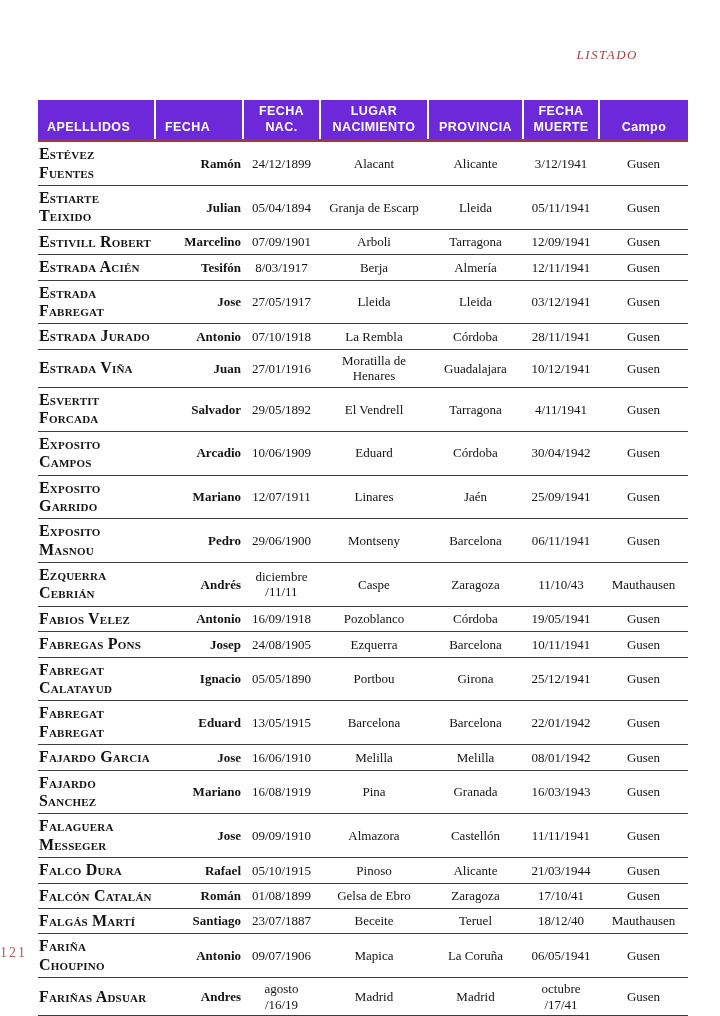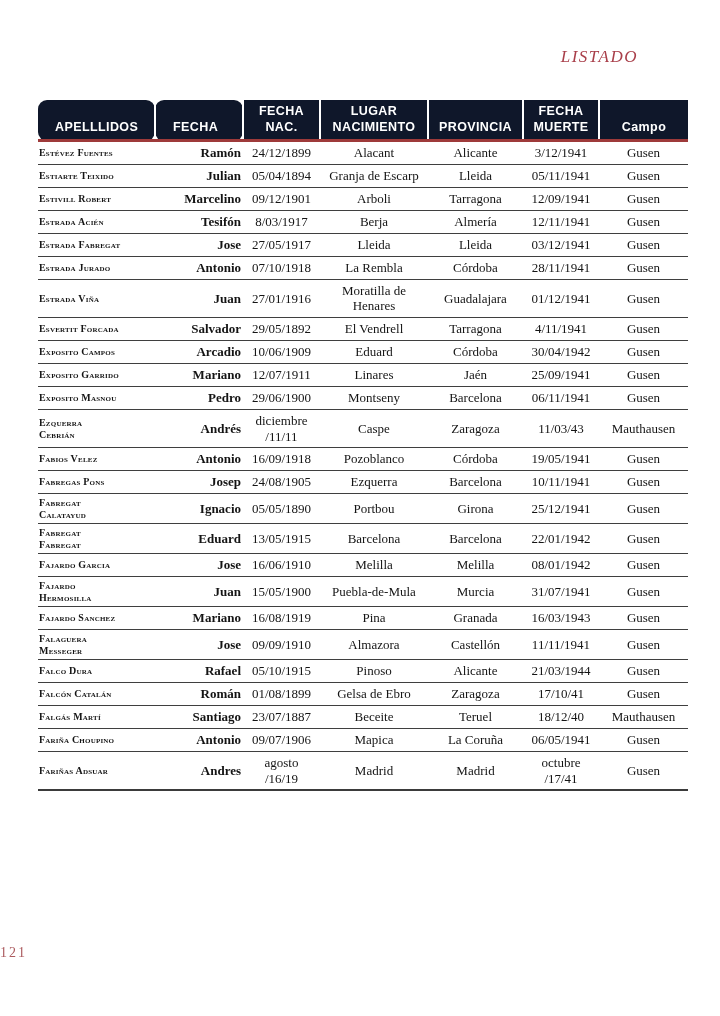--- a/index.html
+++ b/index.html
@@ -11,69 +11,69 @@
     color: #141414;
     overflow: hidden;
   }
   .page { position: absolute; inset: 0; background: #ffffff; }
 
   .running-head {
     position: absolute;
     top: 47px; right: 82px;
     font-family: "Liberation Serif", serif;
     font-style: italic;
-    font-size: 17px;
+    font-size: 13px;
     letter-spacing: 1.5px;
     color: #a93f4a;
   }
 
   .table-wrap { position: absolute; top: 100px; left: 38px; width: 650px; }
 
   table {
     width: 650px;
     border-collapse: collapse;
     table-layout: fixed;
   }
 
   thead th {
-    background: #0f172a;
+    background: #6d28d9;
     color: #ffffff;
     font-family: "Liberation Sans", sans-serif;
     font-weight: bold;
     font-size: 12.5px;
     letter-spacing: 0.4px;
     vertical-align: bottom;
     text-align: center;
     white-space: pre-line;
     line-height: 1.25;
     height: 40px;
     padding: 4px 2px 4px 2px;
     border-bottom: 3px solid #9e3a3a;
   }
   thead th + th { border-left: 2px solid #ffffff; }
-  thead th:nth-child(1), thead th:nth-child(2) { text-align: left; padding-left: 17px; border-radius: 9px; }
+  thead th:nth-child(1), thead th:nth-child(2) { text-align: left; padding-left: 9px; }
 
   tbody td {
     font-size: 13px;
     line-height: 1.2;
     padding: 3px 2px;
     text-align: center;
     vertical-align: middle;
     white-space: pre-line;
     border-bottom: 1px solid #3f3f3f;
   }
   tbody tr { height: 23px; }
   tbody tr:last-child td { border-bottom: 2.5px solid #3b3b3b; }
 
   tbody td:nth-child(1) {
     text-align: left;
     font-variant: small-caps;
     letter-spacing: 0.2px;
     font-weight: 600;
-    font-size: 10px;
+    font-size: 16px;
     line-height: 1.15;
     padding-left: 1px;
   }
   tbody td:nth-child(2) {
     text-align: right;
     font-weight: bold;
     padding-left: 6px;
   }
 
   .page-number {
@@ -133,21 +133,21 @@
             <td>Julian</td>
             <td>05/04/1894</td>
             <td>Granja de Escarp</td>
             <td>Lleida</td>
             <td>05/11/1941</td>
             <td>Gusen</td>
           </tr>
           <tr>
             <td>Estivill Robert</td>
             <td>Marcelino</td>
-            <td>09/12/1901</td>
+            <td>07/09/1901</td>
             <td>Arboli</td>
             <td>Tarragona</td>
             <td>12/09/1941</td>
             <td>Gusen</td>
           </tr>
           <tr>
             <td>Estrada Acién</td>
             <td>Tesifón</td>
             <td>8/03/1917</td>
             <td>Berja</td>
@@ -173,21 +173,21 @@
             <td>28/11/1941</td>
             <td>Gusen</td>
           </tr>
           <tr>
             <td>Estrada Viña</td>
             <td>Juan</td>
             <td>27/01/1916</td>
             <td>Moratilla de
 Henares</td>
             <td>Guadalajara</td>
-            <td>01/12/1941</td>
+            <td>10/12/1941</td>
             <td>Gusen</td>
           </tr>
           <tr>
             <td>Esvertit Forcada</td>
             <td>Salvador</td>
             <td>29/05/1892</td>
             <td>El Vendrell</td>
             <td>Tarragona</td>
             <td>4/11/1941</td>
             <td>Gusen</td>
@@ -220,21 +220,21 @@
             <td>Gusen</td>
           </tr>
           <tr>
             <td>Ezquerra
 Cebrián</td>
             <td>Andrés</td>
             <td>diciembre
 /11/11</td>
             <td>Caspe</td>
             <td>Zaragoza</td>
-            <td>11/03/43</td>
+            <td>11/10/43</td>
             <td>Mauthausen</td>
           </tr>
           <tr>
             <td>Fabios Velez</td>
             <td>Antonio</td>
             <td>16/09/1918</td>
             <td>Pozoblanco</td>
             <td>Córdoba</td>
             <td>19/05/1941</td>
             <td>Gusen</td>
@@ -268,30 +268,20 @@
             <td>22/01/1942</td>
             <td>Gusen</td>
           </tr>
           <tr>
             <td>Fajardo Garcia</td>
             <td>Jose</td>
             <td>16/06/1910</td>
             <td>Melilla</td>
             <td>Melilla</td>
             <td>08/01/1942</td>
-            <td>Gusen</td>
-          </tr>
-          <tr>
-            <td>Fajardo
-Hermosilla</td>
-            <td>Juan</td>
-            <td>15/05/1900</td>
-            <td>Puebla-de-Mula</td>
-            <td>Murcia</td>
-            <td>31/07/1941</td>
             <td>Gusen</td>
           </tr>
           <tr>
             <td>Fajardo Sanchez</td>
             <td>Mariano</td>
             <td>16/08/1919</td>
             <td>Pina</td>
             <td>Granada</td>
             <td>16/03/1943</td>
             <td>Gusen</td>

